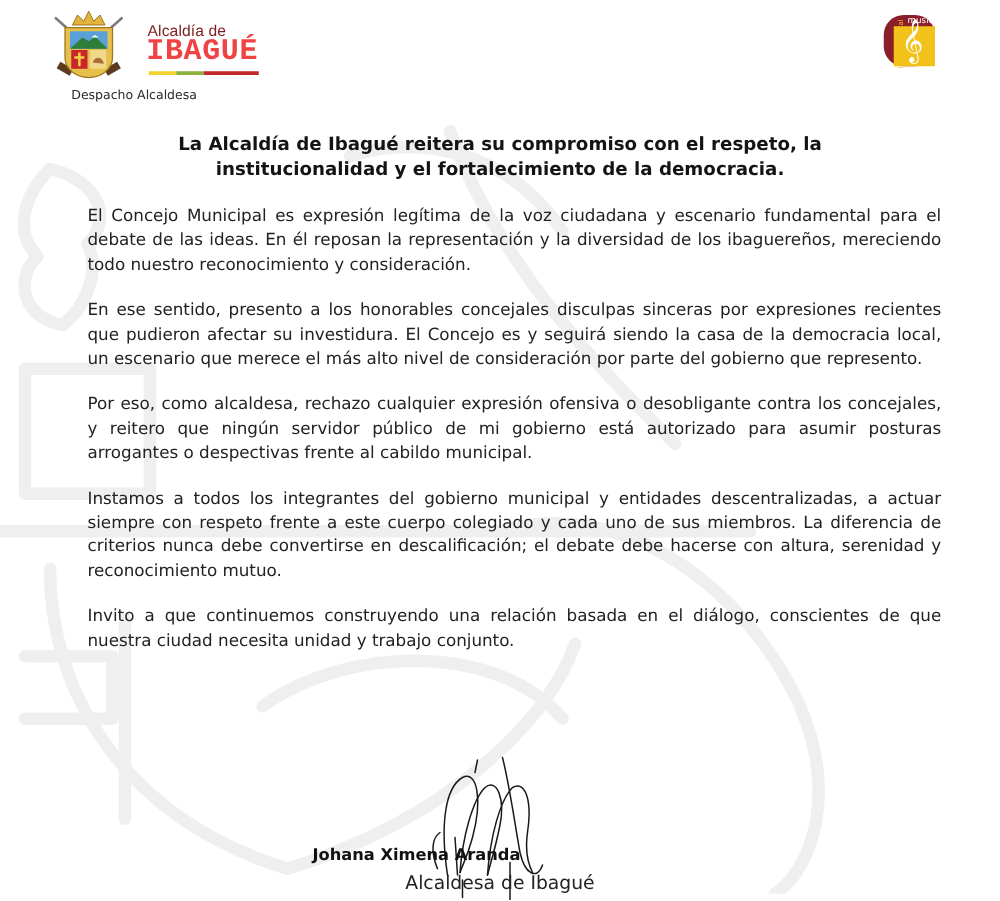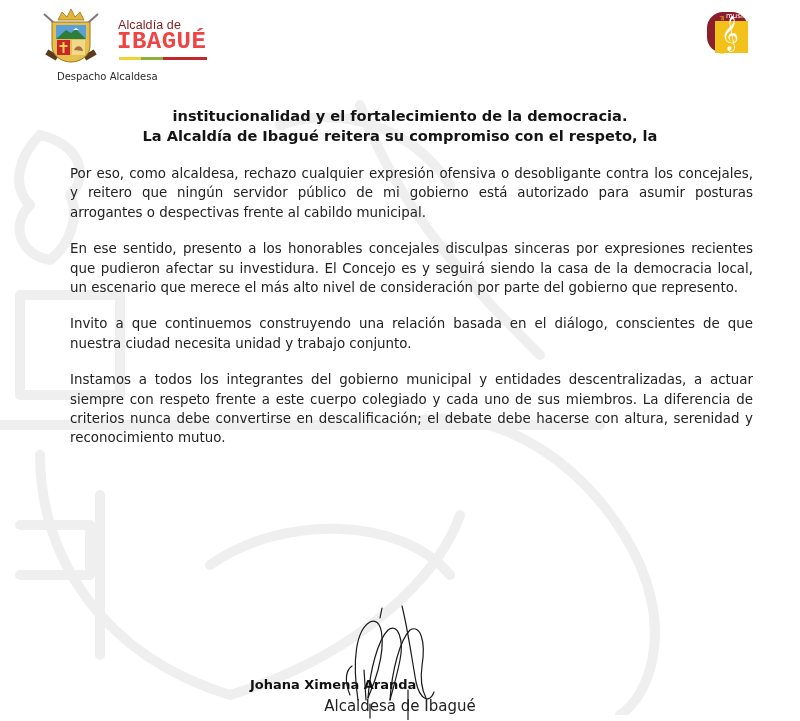--- a/index.html
+++ b/index.html
@@ -241,29 +241,30 @@
   <div class="dept">Despacho Alcaldesa</div>
 
   <div class="music-logo">
     <div class="yellow"></div>
     <span class="word">musical</span>
     <span class="vword">Ibagué capital</span>
     <span class="clef">𝄞</span>
   </div>
 
   <div class="title">
+    <div>La Alcaldía de Ibagué reitera su compromiso con el respeto, la</div>
     <div>institucionalidad y el fortalecimiento de la democracia.</div>
-    <div>La Alcaldía de Ibagué reitera su compromiso con el respeto, la</div>
   </div>
 
   <div class="body">
+    <p>El Concejo Municipal es expresión legítima de la voz ciudadana y escenario fundamental para el debate de las ideas. En él reposan la representación y la diversidad de los ibaguereños, mereciendo todo nuestro reconocimiento y consideración.</p>
+    <p>En ese sentido, presento a los honorables concejales disculpas sinceras por expresiones recientes que pudieron afectar su investidura. El Concejo es y seguirá siendo la casa de la democracia local, un escenario que merece el más alto nivel de consideración por parte del gobierno que represento.</p>
     <p>Por eso, como alcaldesa, rechazo cualquier expresión ofensiva o desobligante contra los concejales, y reitero que ningún servidor público de mi gobierno está autorizado para asumir posturas arrogantes o despectivas frente al cabildo municipal.</p>
-    <p>En ese sentido, presento a los honorables concejales disculpas sinceras por expresiones recientes que pudieron afectar su investidura. El Concejo es y seguirá siendo la casa de la democracia local, un escenario que merece el más alto nivel de consideración por parte del gobierno que represento.</p>
+    <p>Instamos a todos los integrantes del gobierno municipal y entidades descentralizadas, a actuar siempre con respeto frente a este cuerpo colegiado y cada uno de sus miembros. La diferencia de criterios nunca debe convertirse en descalificación; el debate debe hacerse con altura, serenidad y reconocimiento mutuo.</p>
     <p>Invito a que continuemos construyendo una relación basada en el diálogo, conscientes de que nuestra ciudad necesita unidad y trabajo conjunto.</p>
-    <p>Instamos a todos los integrantes del gobierno municipal y entidades descentralizadas, a actuar siempre con respeto frente a este cuerpo colegiado y cada uno de sus miembros. La diferencia de criterios nunca debe convertirse en descalificación; el debate debe hacerse con altura, serenidad y reconocimiento mutuo.</p>
   </div>
 
   <svg class="signature" viewBox="0 0 150 120" xmlns="http://www.w3.org/2000/svg">
     <g fill="none" stroke="#1a1a1a" stroke-width="1.2" stroke-linecap="round">
       <path d="M20 95 C14 80 16 70 22 66"></path>
       <path d="M28 100 C22 60 26 30 40 22 C52 16 56 40 48 70 C44 85 40 92 38 98"></path>
       <path d="M38 98 C40 70 48 40 58 30 C68 22 74 40 70 60 C66 80 62 92 60 100"></path>
       <path d="M60 100 C62 70 70 40 80 30 C90 24 96 40 92 66 C90 80 92 90 96 98"></path>
       <path d="M72 6 C78 30 82 60 86 82 C90 100 100 104 104 92"></path>
       <path d="M34 70 L36 100"></path>

